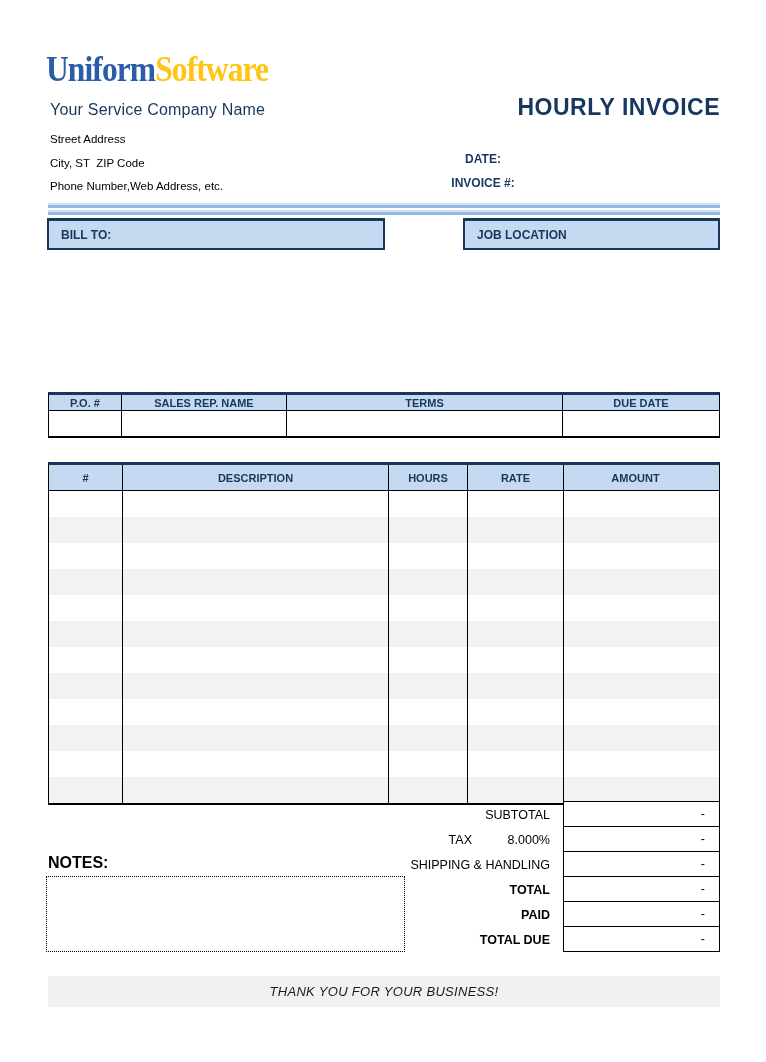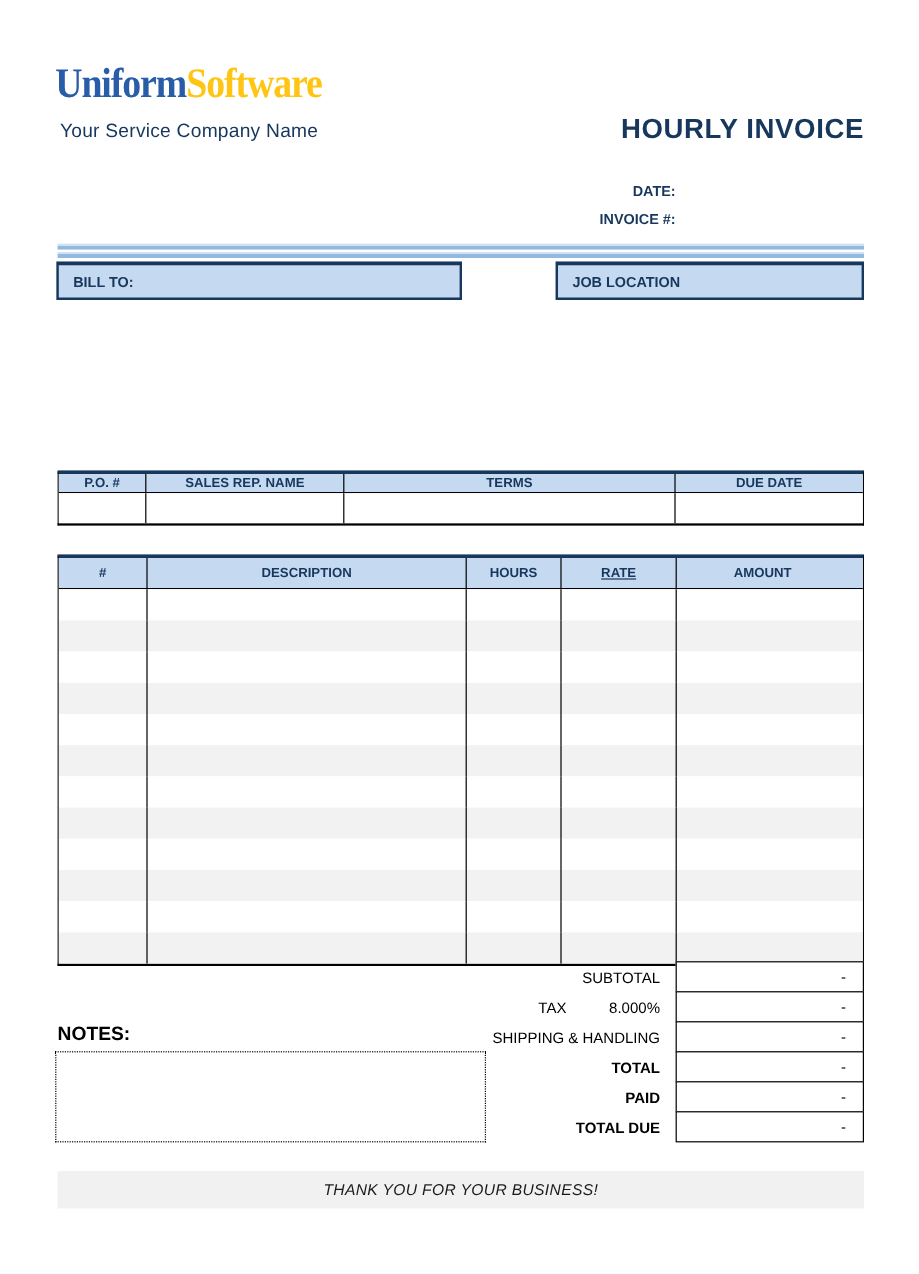--- a/index.html
+++ b/index.html
@@ -19,21 +19,21 @@
   .logo{position:absolute;left:46px;top:50px;font-family:"Liberation Serif","DejaVu Serif",serif;
         font-weight:bold;font-size:35px;letter-spacing:-1px;transform:scaleX(.9);transform-origin:left top;white-space:nowrap;}
   .logo .w1{color:var(--logo-blue);}
   .logo .w2{color:var(--logo-gold);}
 
   .company-name{position:absolute;left:50px;top:101px;font-size:16px;font-weight:normal;color:var(--navy);letter-spacing:.2px;}
   .address{position:absolute;left:50px;top:133px;font-size:11.5px;color:#000;}
   .address p{height:23.5px;white-space:pre;}
 
   .invoice-title{position:absolute;right:46px;top:94px;font-size:23px;font-weight:bold;color:var(--navy);letter-spacing:.5px;}
-  .meta-label{position:absolute;right:203px;font-size:12px;font-weight:bold;color:var(--navy);text-align:right;width:160px;}
+  .meta-label{position:absolute;right:203px;font-size:12px;font-weight:bold;color:var(--navy);text-align:center;width:160px;}
   .meta-date{top:152px;}
   .meta-number{top:176px;}
   .meta-field{position:absolute;left:572px;width:148px;height:18px;}
   .field-date{top:150px;}
   .field-number{top:174px;}
 
   
   .sep{position:absolute;left:48px;top:203px;width:672px;}
   .sep-line{height:5px;background:linear-gradient(to bottom,#CFE1F4 40%,#93B9E0 40%);}
   .sep-line+.sep-line{margin-top:2px;}
@@ -66,21 +66,21 @@
   .items-table{position:absolute;left:48px;top:462px;width:672px;
                border-top:3px solid var(--navy);border-left:1.5px solid #000;border-right:1.5px solid #000;border-bottom:2px solid #000;}
   .items-header{display:flex;height:26px;background:var(--fill);border-bottom:1px solid #000;}
   .items-header .cell{font-weight:bold;color:var(--navy);font-size:11px;display:flex;align-items:center;justify-content:center;}
   .item-row{display:flex;height:26px;background:#fff;}
   .item-row.stripe{background:var(--stripe);}
   .cell{display:flex;align-items:center;font-size:11px;}
   .c-num{width:74px;border-right:1.5px solid #000;justify-content:center;}
   .c-desc{width:266px;border-right:1.5px solid #000;padding-left:6px;}
   .c-hours{width:79px;border-right:1.5px solid #000;justify-content:center;}
-  .c-rate{width:96px;border-right:1.5px solid #000;justify-content:center;text-decoration:underline;}
+  .c-rate{width:96px;border-right:1.5px solid #000;justify-content:center;}
   .c-amount{flex:1;justify-content:flex-end;padding-right:10px;}
 
   
   .totals{position:absolute;left:48px;top:802px;width:672px;}
   .total-row{position:relative;height:25px;display:flex;}
   .total-labelwrap{flex:1;display:flex;align-items:center;justify-content:flex-end;padding-right:13px;font-size:12.5px;}
   .total-rate{width:78px;text-align:right;font-size:12.5px;}
   .total-box{width:157px;height:26px;margin-top:-1px;border:1.5px solid #000;background:#fff;
              display:flex;align-items:center;justify-content:flex-end;padding-right:14px;font-size:12.5px;}
   .total-strong .total-labelwrap{font-weight:bold;}
@@ -97,20 +97,25 @@
 <body>
 
 <div class="page">
 
   <div class="logo">
     <span class="w1">Uniform</span><span class="w2">Software</span>
   </div>
 
   <div class="company-name">Your Service Company Name</div>
 
+  <div class="address">
+    <p>Street Address</p>
+    <p>City, ST  ZIP Code</p>
+    <p>Phone Number,Web Address, etc.</p>
+  </div>
 
   <div class="invoice-title">HOURLY INVOICE</div>
 
   <div class="meta-label meta-date">DATE:</div>
   <div class="meta-field field-date"></div>
 
   <div class="meta-label meta-number">INVOICE #:</div>
   <div class="meta-field field-number"></div>
 
   <div class="sep">

